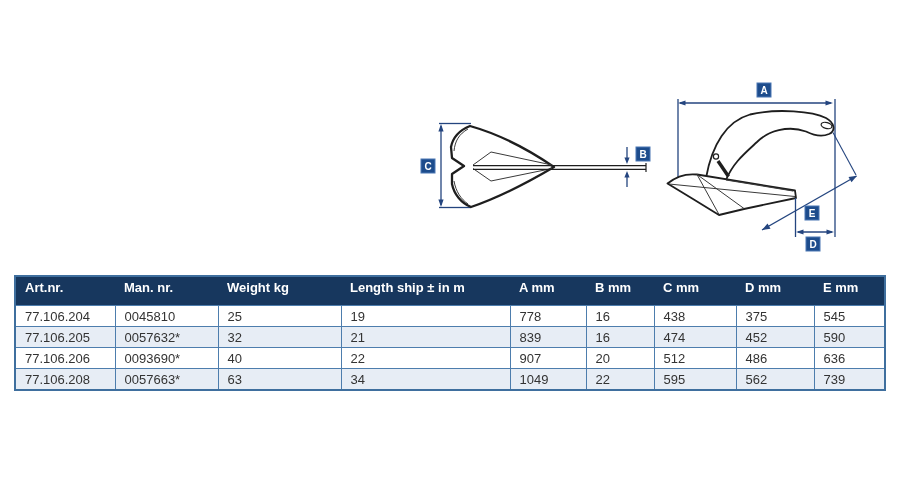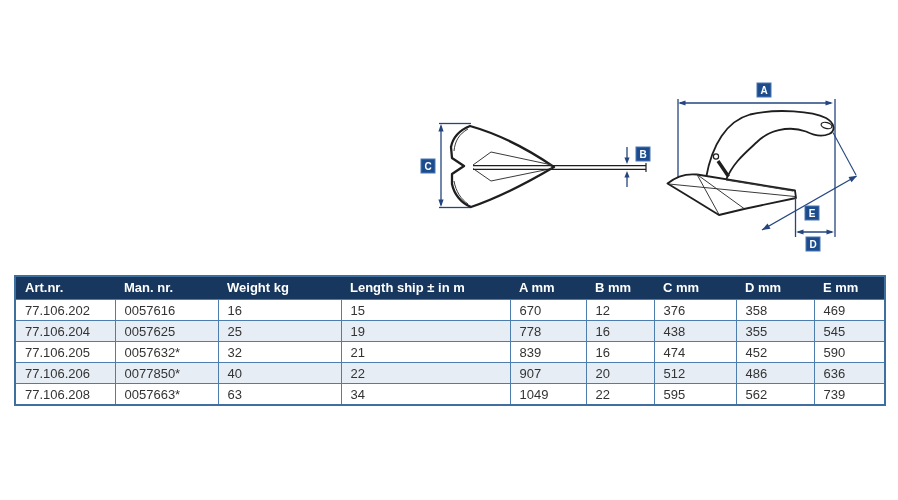--- a/index.html
+++ b/index.html
@@ -23,21 +23,21 @@
     border: 2px solid #3f6f9e;
     font-size: 13px;
     color: #333333;
   }
   table.spec thead th {
     background: #17375e;
     color: #ffffff;
     font-weight: bold;
     text-align: left;
     height: 19px;
-    padding: 1px 2px 2px 9px;
+    padding: 1px 2px 8px 9px;
     font-size: 13px;
     white-space: nowrap;
     overflow: hidden;
   }
   table.spec tbody td {
     border: 1px solid #4d7dad;
     height: 18px;
     padding: 1px 2px 1px 9px;
     background: #ffffff;
     white-space: nowrap;
@@ -159,55 +159,44 @@
         <th>Length ship ± in m</th>
         <th>A mm</th>
         <th>B mm</th>
         <th>C mm</th>
         <th>D mm</th>
         <th>E mm</th>
       </tr>
   </thead>
   <tbody>
       <tr>
-        <td>77.106.202</td>
-        <td>0057616</td>
-        <td>16</td>
-        <td>15</td>
-        <td>670</td>
-        <td>12</td>
-        <td>376</td>
-        <td>358</td>
-        <td>469</td>
-      </tr>
-      <tr>
         <td>77.106.204</td>
-        <td>0057625</td>
+        <td>0045810</td>
         <td>25</td>
         <td>19</td>
         <td>778</td>
         <td>16</td>
         <td>438</td>
-        <td>355</td>
+        <td>375</td>
         <td>545</td>
       </tr>
       <tr>
         <td>77.106.205</td>
         <td>0057632*</td>
         <td>32</td>
         <td>21</td>
         <td>839</td>
         <td>16</td>
         <td>474</td>
         <td>452</td>
         <td>590</td>
       </tr>
       <tr>
         <td>77.106.206</td>
-        <td>0077850*</td>
+        <td>0093690*</td>
         <td>40</td>
         <td>22</td>
         <td>907</td>
         <td>20</td>
         <td>512</td>
         <td>486</td>
         <td>636</td>
       </tr>
       <tr>
         <td>77.106.208</td>

